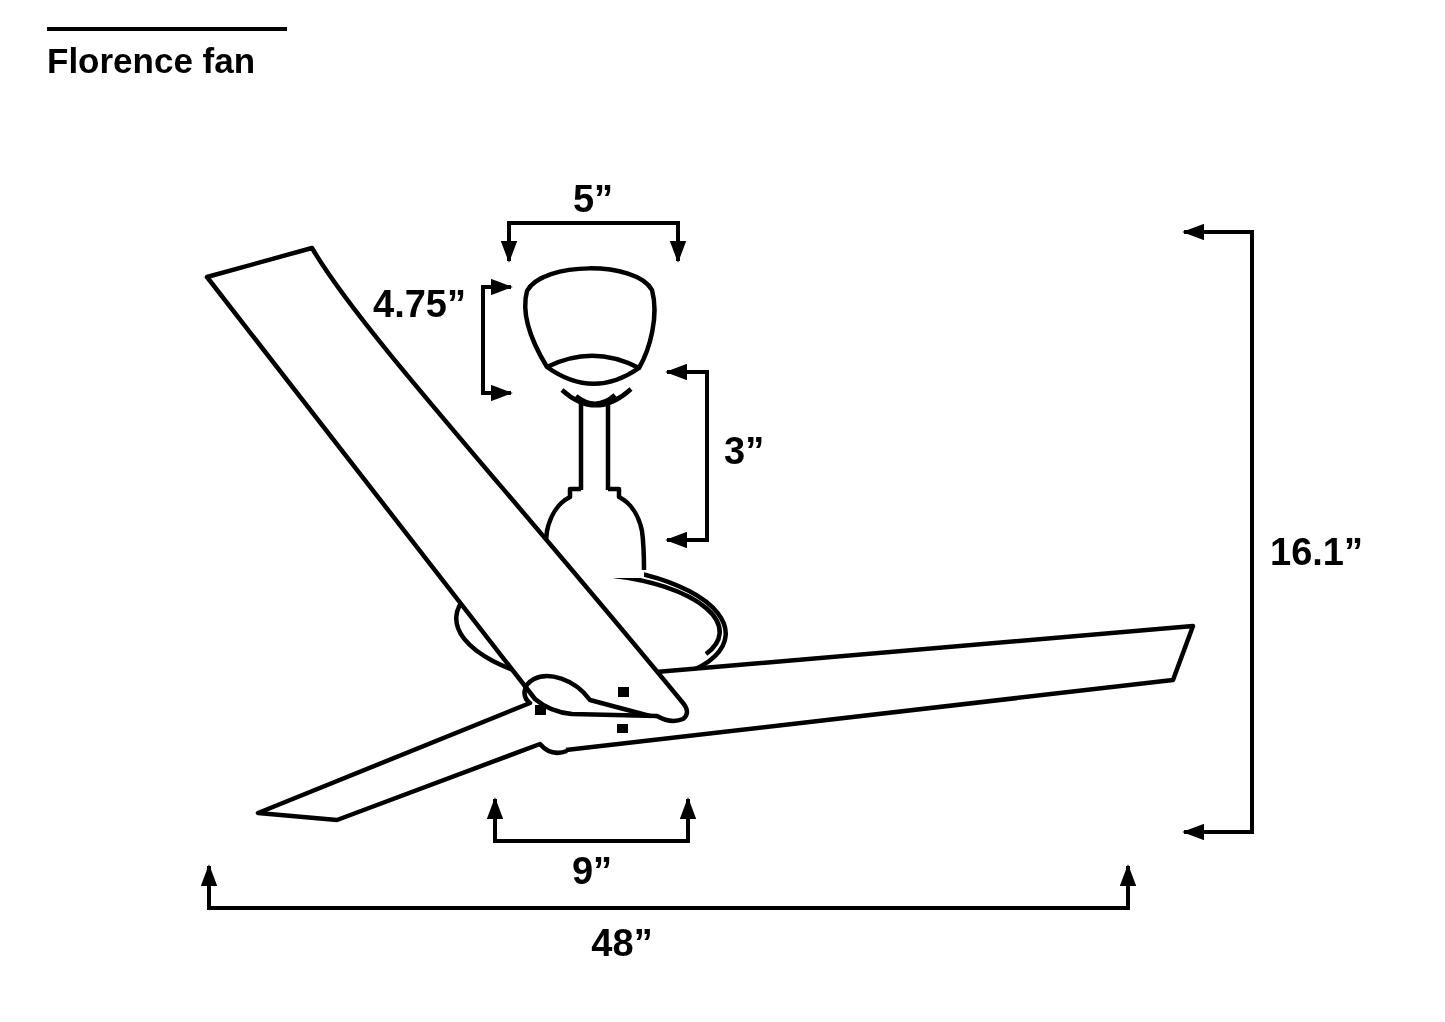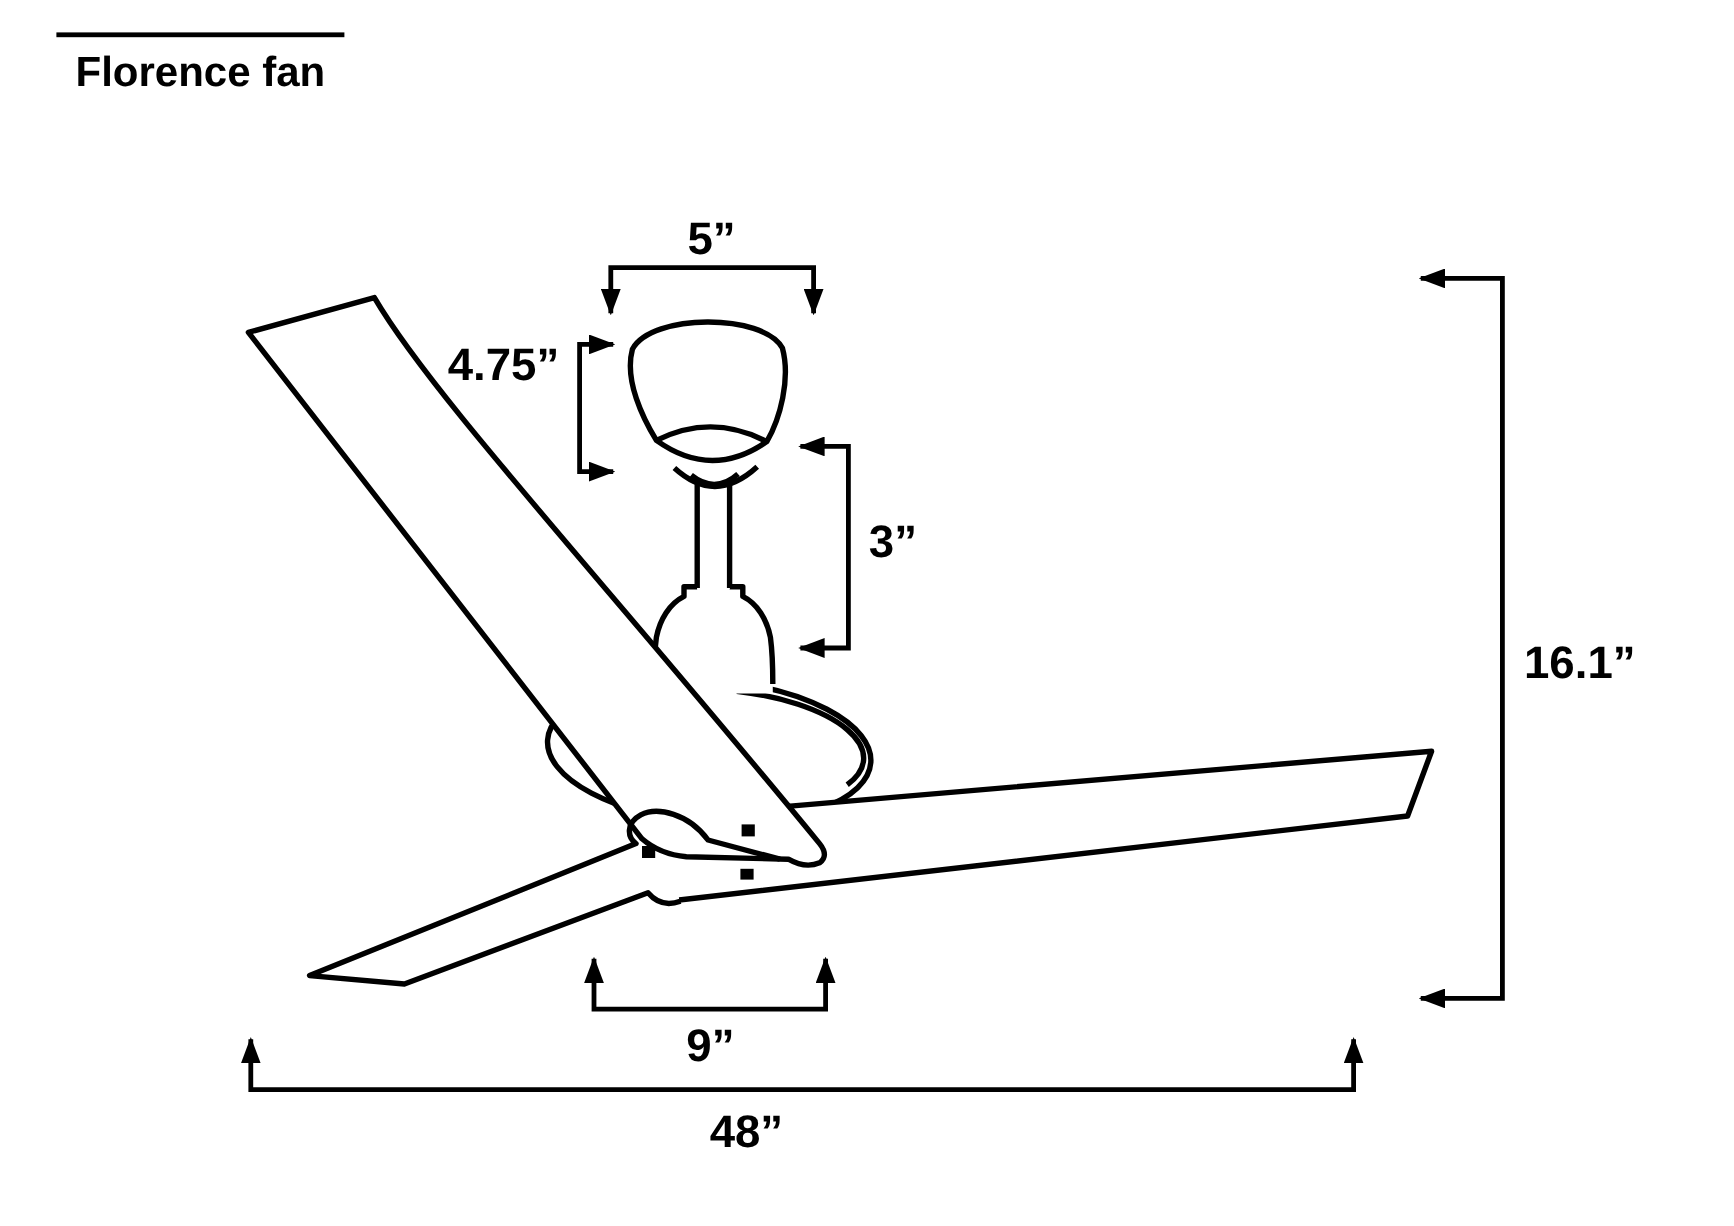--- a/index.html
+++ b/index.html
@@ -19,21 +19,21 @@
     font-size:35px;font-weight:bold;line-height:1.0;
     letter-spacing:0px;
   }
   .title-rule{
     display:block;
     width:240px;height:4px;background:#000;
     margin-top:13px;margin-bottom:12px;
   }
   .title-subheading{
     display:block;
-    font-size:35px;font-weight:bold;line-height:1.0;text-align:center;
+    font-size:35px;font-weight:bold;line-height:1.0;
   }
   svg{position:absolute;left:0;top:0;}
   .outline{fill:#ffffff;stroke:#000000;stroke-width:4.5;stroke-linejoin:round;}
   .outline-open{fill:none;stroke:#000000;stroke-width:4.5;stroke-linejoin:round;stroke-linecap:butt;}
   .fillonly{fill:#ffffff;stroke:none;}
   .dim{fill:none;stroke:#000000;stroke-width:4;}
   .dim-label{
     font-family:"Liberation Sans", sans-serif;
     font-size:38px;font-weight:bold;fill:#000000;
   }

